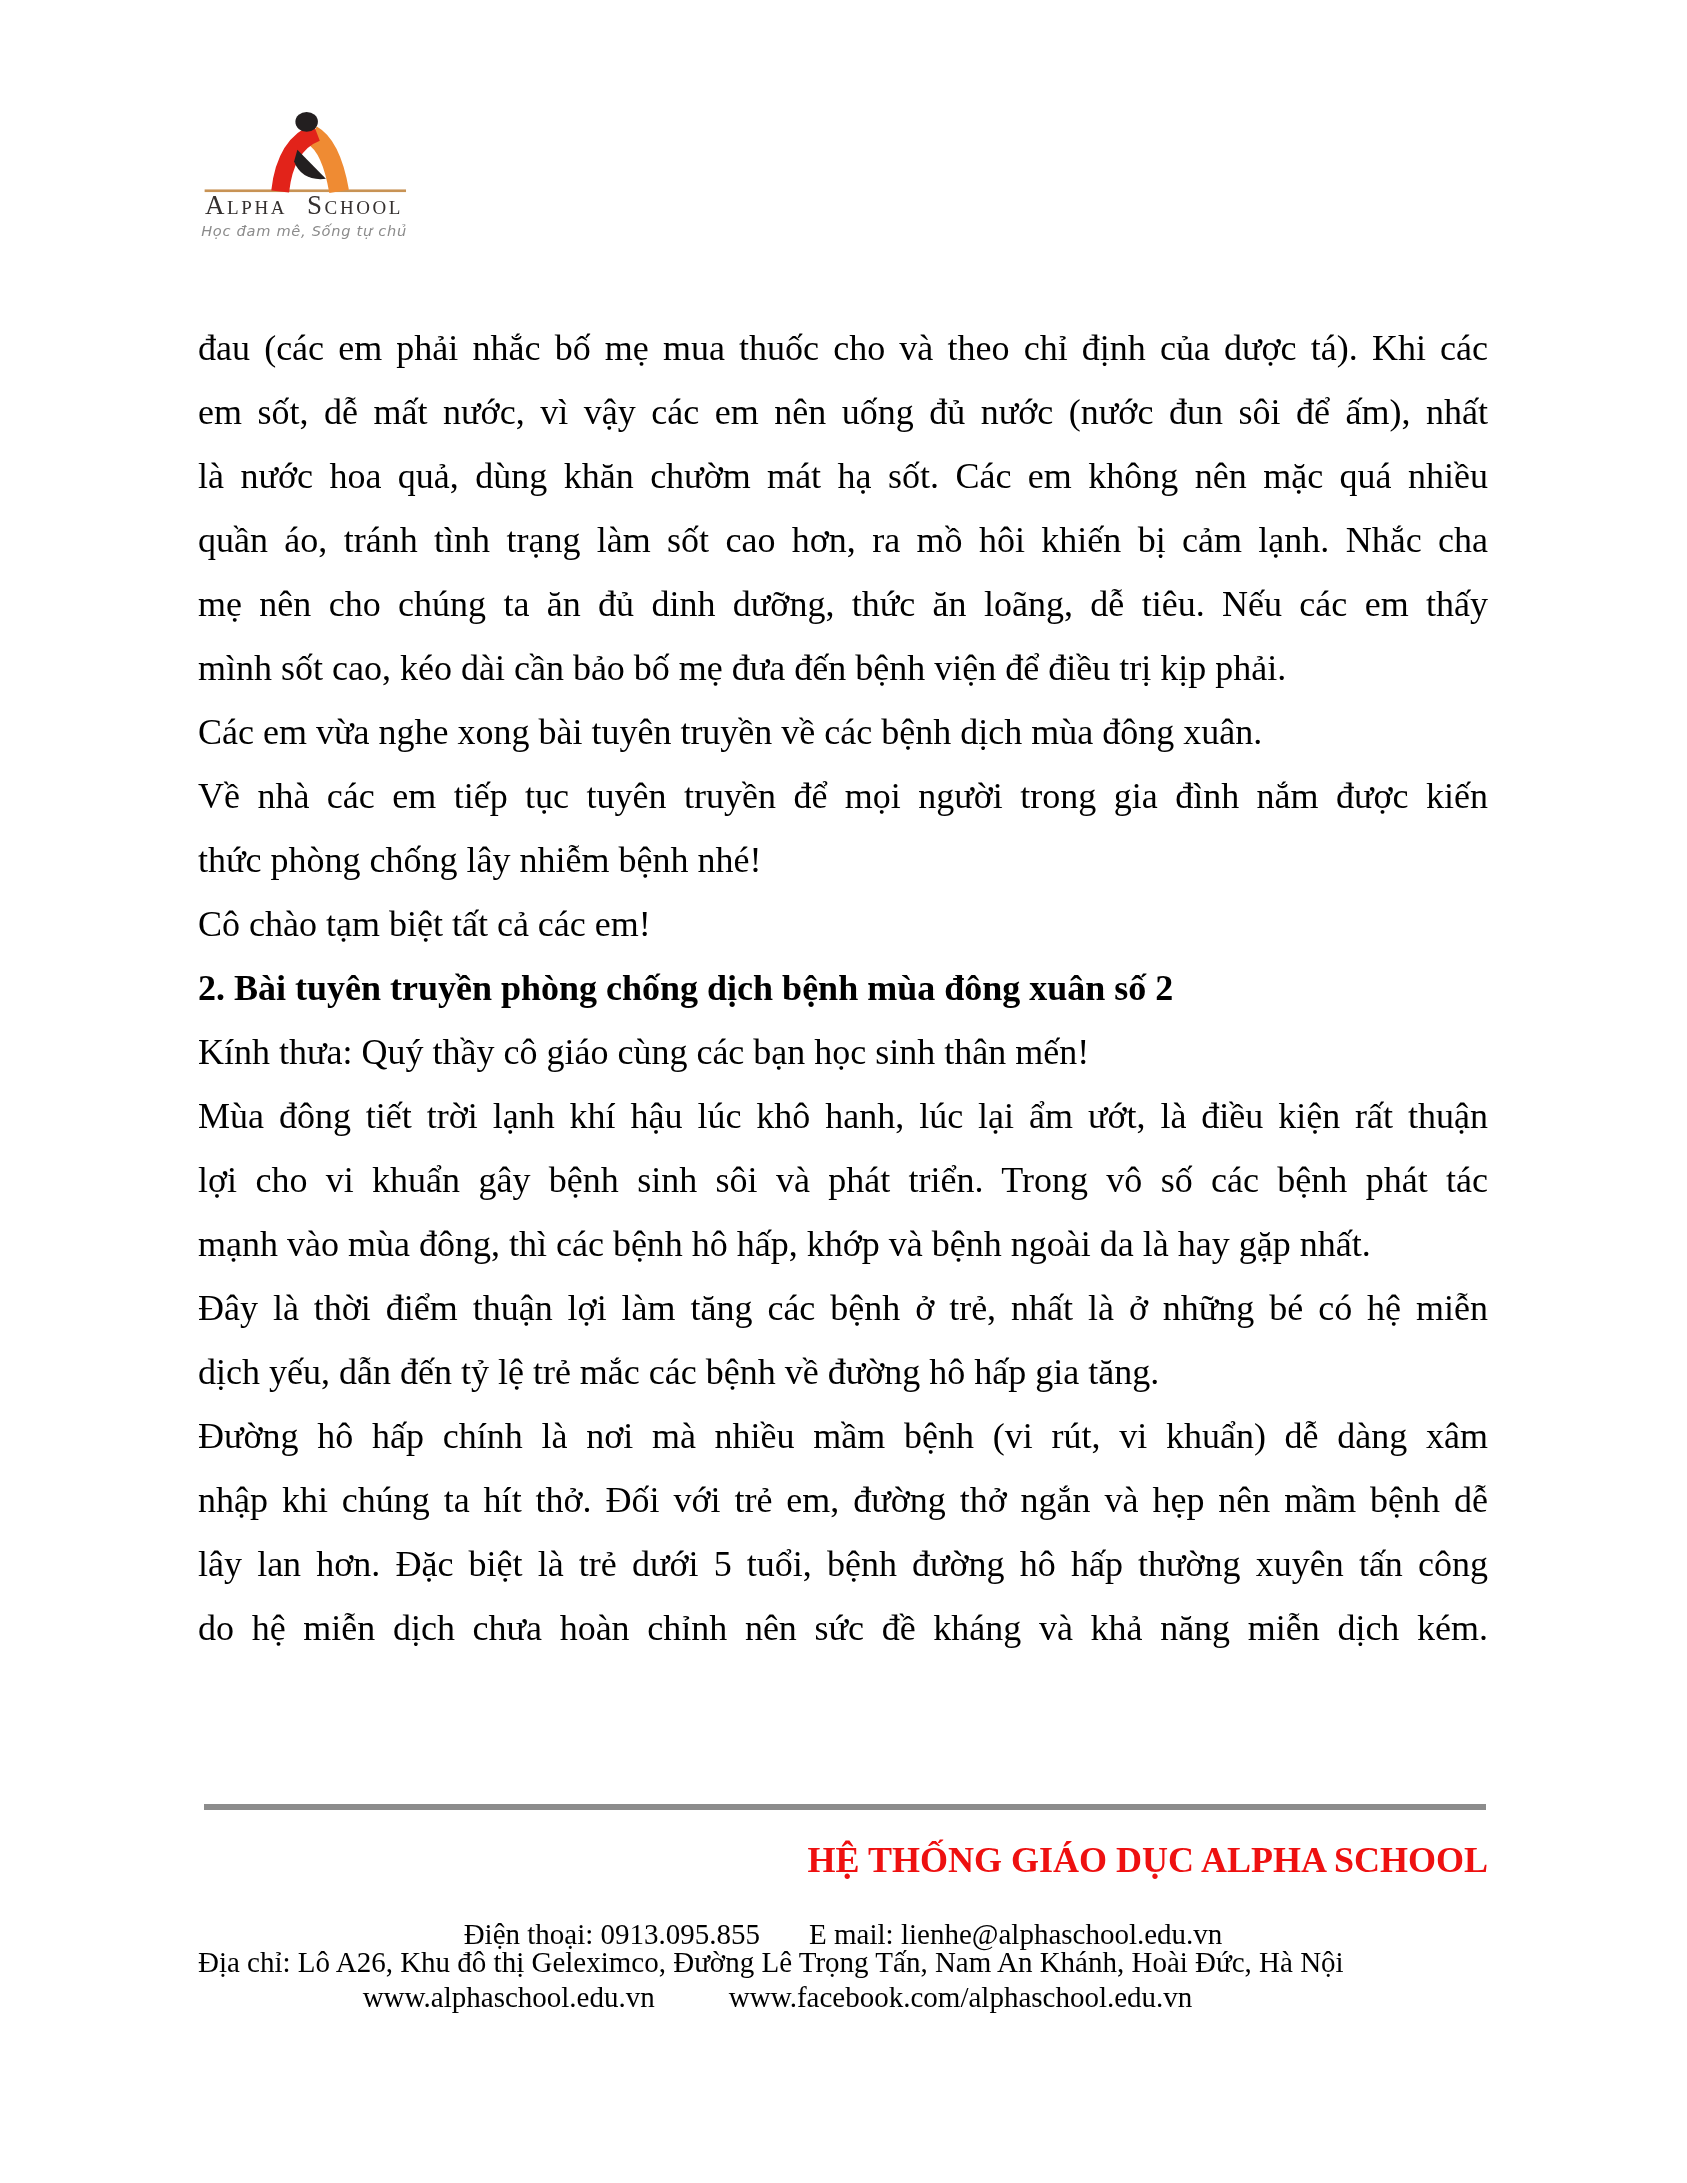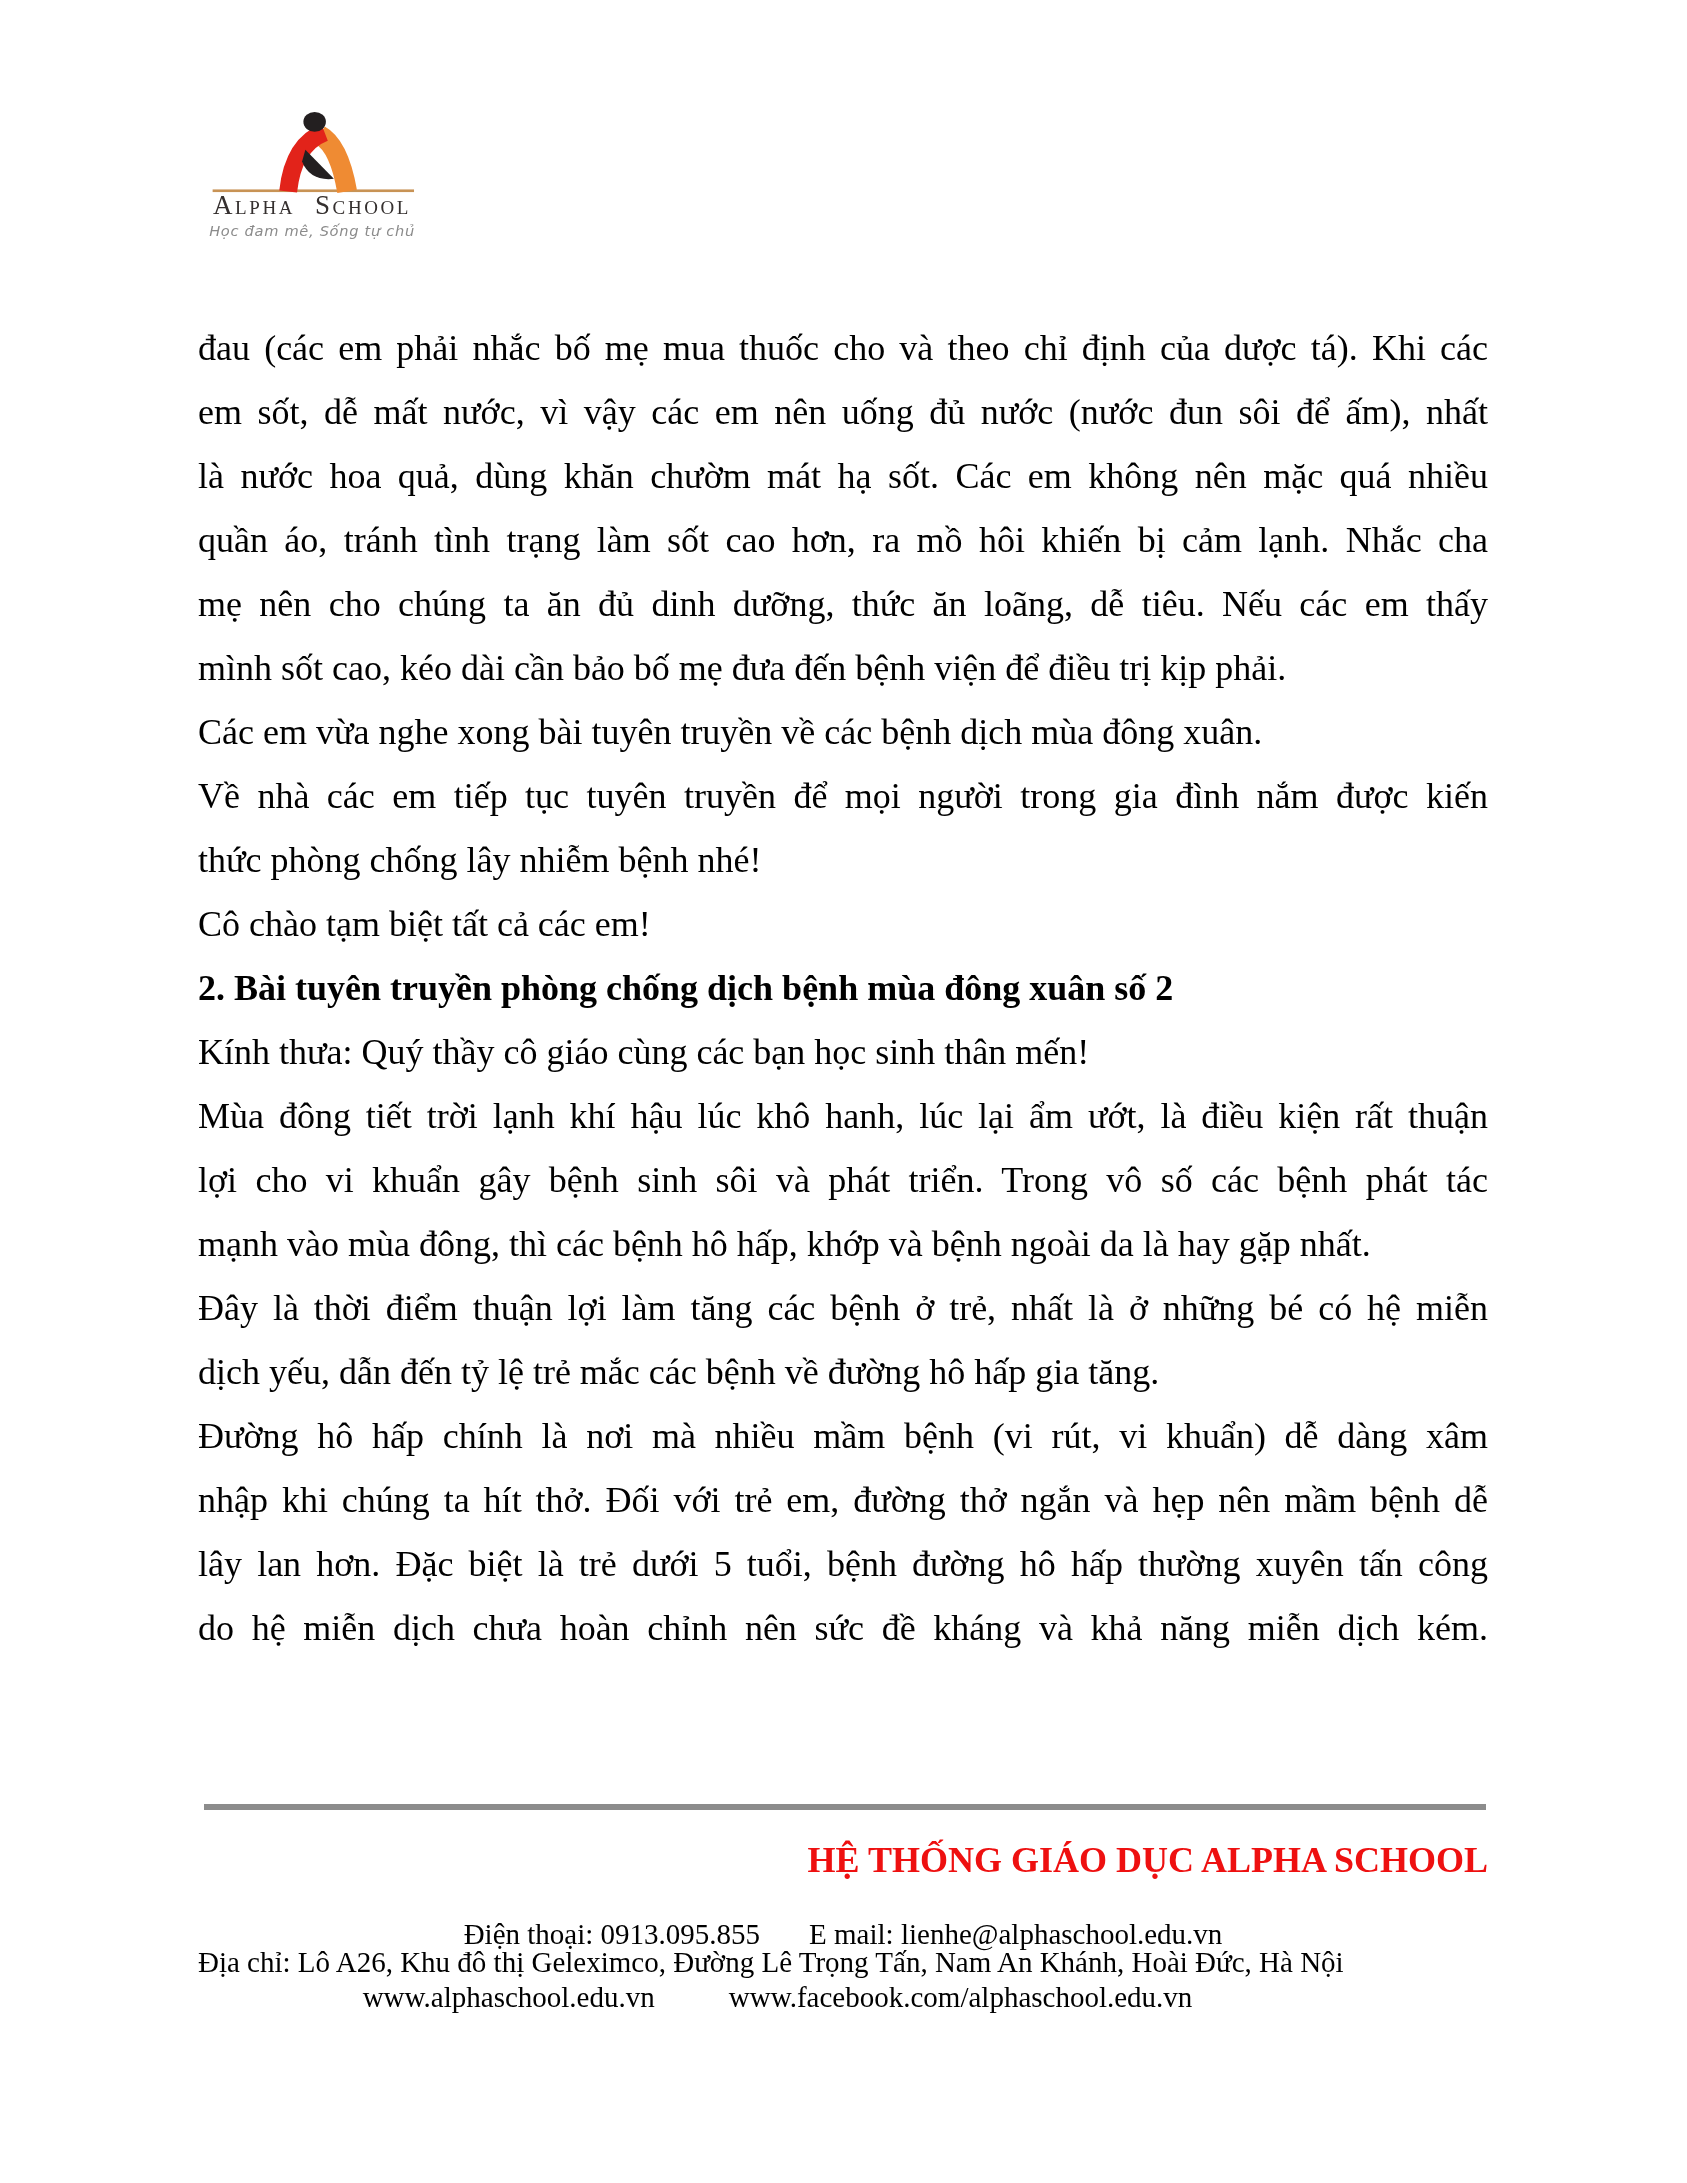--- a/index.html
+++ b/index.html
@@ -1,20 +1,20 @@
 <!DOCTYPE html>
 <html style="font-size:10.6px"><head>
 <meta charset="utf-8">
 <style>
   html,body{margin:0;padding:0;background:#ffffff;}
   .page{position:relative;width:1687px;height:2183px;background:#ffffff;overflow:hidden;
         font-family:"Liberation Serif","DejaVu Serif",serif;color:#000;}
 
   
-  .logo{position:absolute;left:198px;top:98px;width:212px;height:159px;margin-left:8px;}
+  .logo{position:absolute;left:198px;top:98px;width:212px;height:159px;}
   .logo svg{position:absolute;left:0;top:0;}
   .logo-wordmark{position:absolute;left:0;top:93px;width:212px;text-align:center;
        font-variant:small-caps;font-size:27px;line-height:29px;letter-spacing:2.6px;word-spacing:10.6px;
        color:#35302f;font-family:"Liberation Serif","DejaVu Serif",serif;}
   .logo-tagline{position:absolute;left:0;top:124px;width:212px;text-align:center;
        font-size:14.6px;line-height:17px;font-style:italic;letter-spacing:0.7px;
        color:#8b8b8b;font-family:"DejaVu Sans","Liberation Sans",sans-serif;}
 
   
   .body-text{position:absolute;left:198px;top:316px;width:1290px;font-size:36px;}

